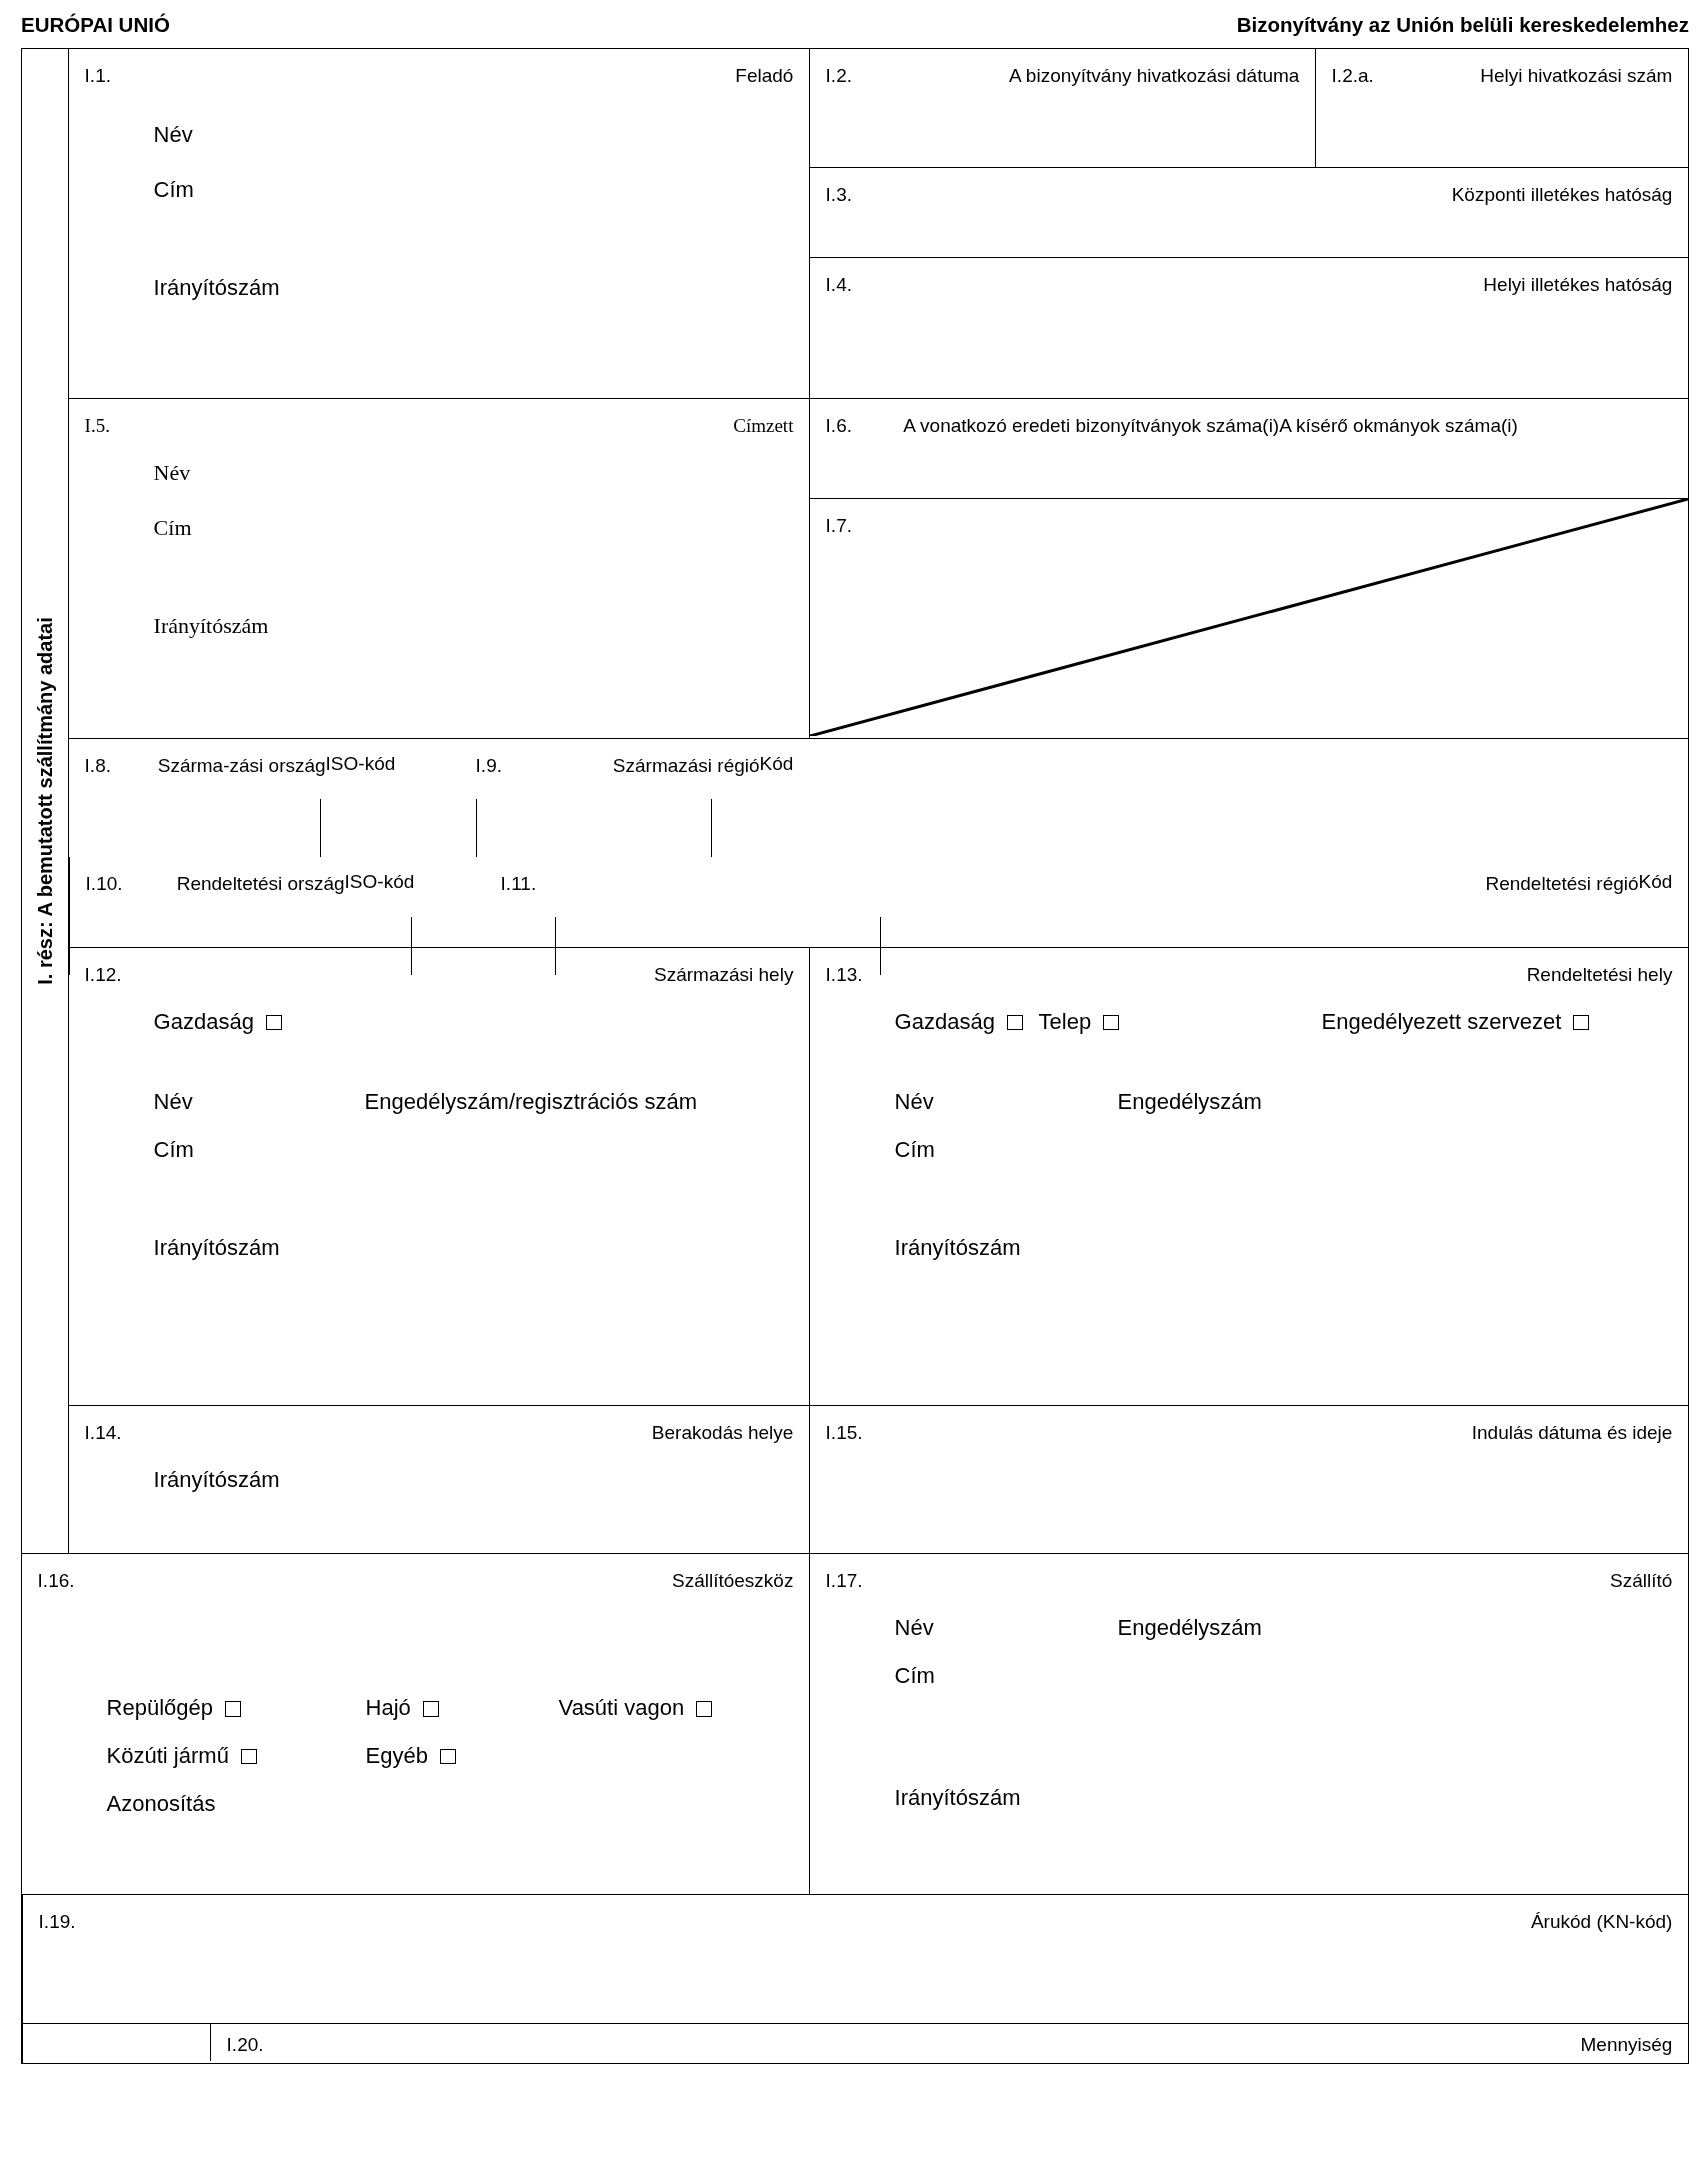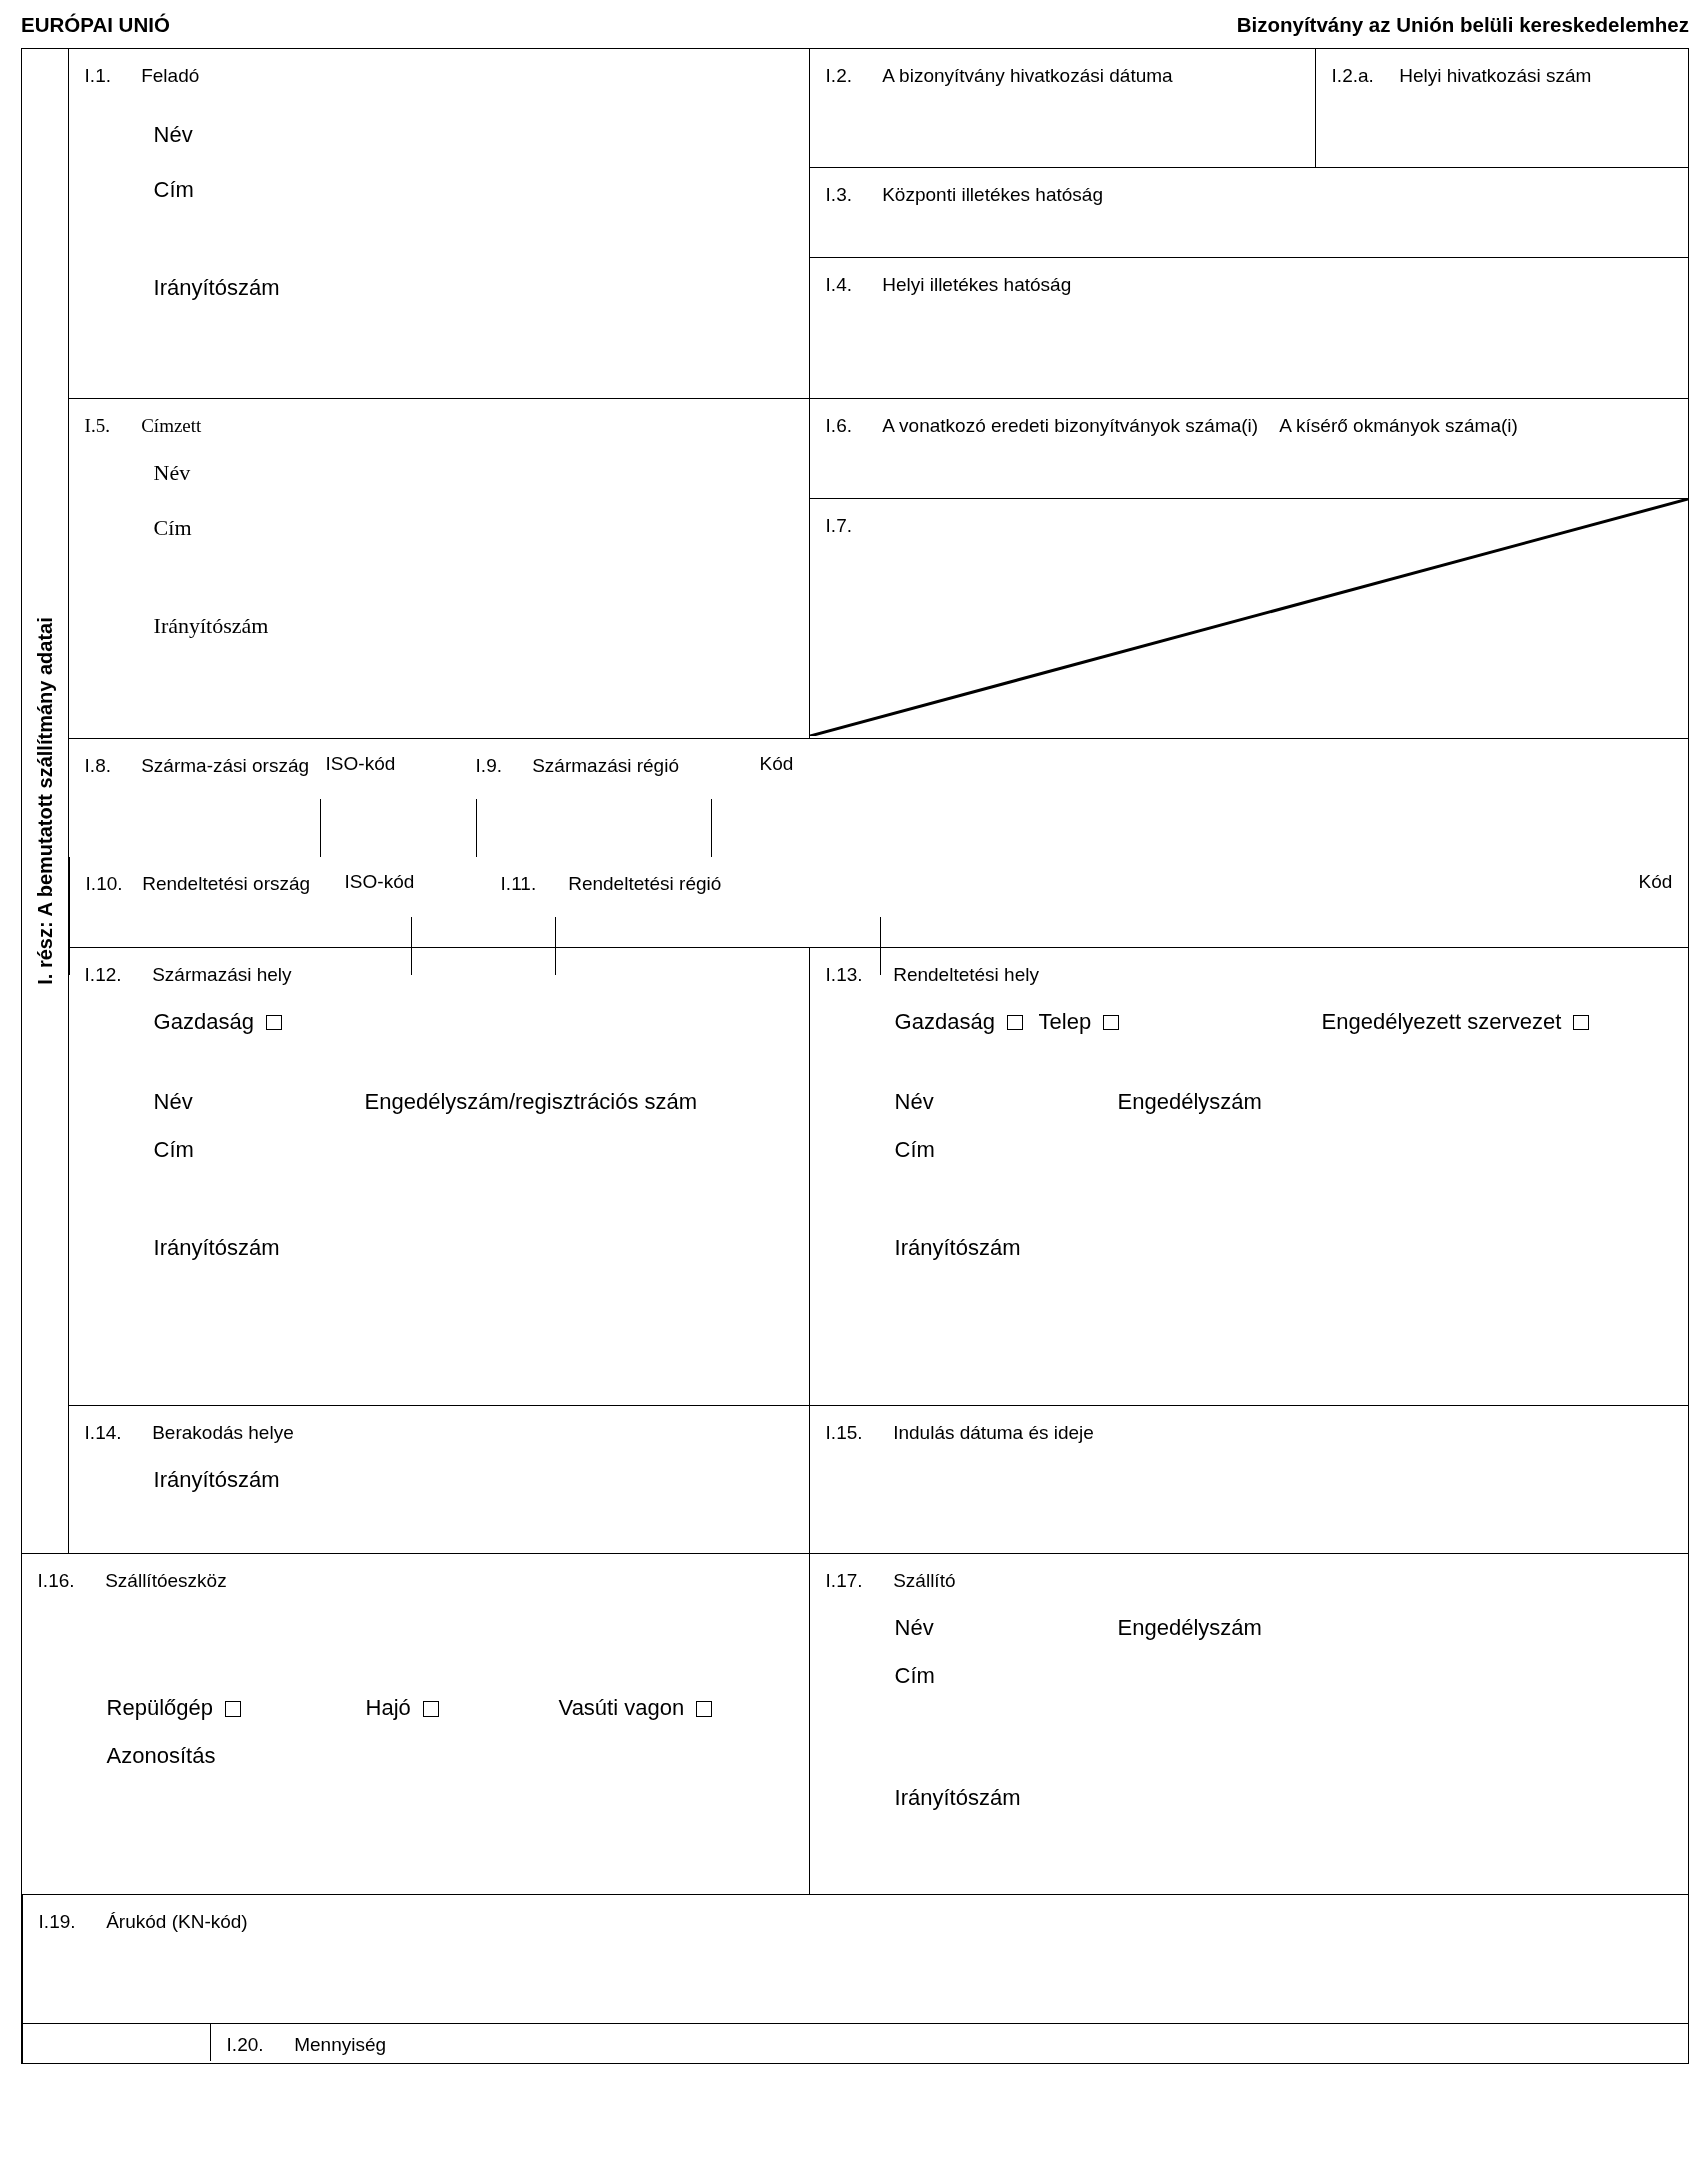--- a/index.html
+++ b/index.html
@@ -66,21 +66,21 @@
     font-size: 19px;
     line-height: 1.32;
     display: flex;
   }
   .num {
     flex: 0 0 auto;
     min-width: 53px;
     padding-right: 3.6px;
   }
   .num.wide { min-width: 64px; }
-  .txt { flex: 1 1 auto; }
+  .txt { flex: 1 1 auto; text-align: right; }
   .pad { padding: 14.4px 15.6px 0 15.6px; }
 
   .sub {
     font-size: 22px;
     padding-left: 69px;
   }
   .mt-a { margin-top: 34px; }
   .mt-b { margin-top: 29px; }
   .mt-c { margin-top: 21.7px; }
   .mt-d { margin-top: 54px; }
@@ -334,20 +334,30 @@
             </span>
             <span style="width:193px;">
               <span>Hajó</span>
               <span class="chk"></span>
             </span>
             <span>
               <span>Vasúti vagon</span>
               <span class="chk"></span>
             </span>
           </div>
+          <div class="sub mt-c" style="display:flex;">
+            <span style="width:259px;">
+              <span>Közúti jármű</span>
+              <span class="chk"></span>
+            </span>
+            <span>
+              <span>Egyéb</span>
+              <span class="chk"></span>
+            </span>
+          </div>
           <div class="sub mt-c">Azonosítás</div>
         </div>
 
         <div class="cell bl pad" style="flex:1 1 auto;">
           <div class="lbl">
             <span class="num wide">I.17.</span>
             <span class="txt">Szállító</span>
           </div>
           <div class="sub mt-c" style="display:flex;">
             <span style="width:223px;">Név</span>

